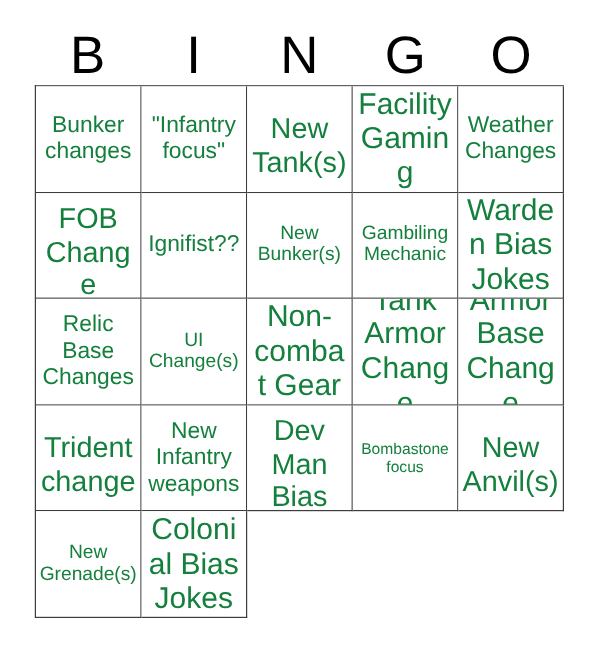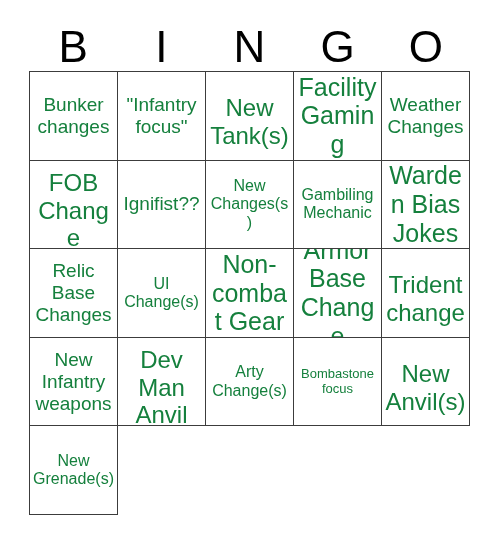--- a/index.html
+++ b/index.html
@@ -112,59 +112,62 @@
         <span class="cell-text">Weather Changes</span>
       </div>
 
     <div class="cell fs-xl">
         <span class="cell-text">FOB Change</span>
       </div>
     <div class="cell fs-md">
         <span class="cell-text">Ignifist??</span>
       </div>
     <div class="cell fs-sm">
-        <span class="cell-text">New Changes(s)</span>
+        <span class="cell-text">New Bunker(s)</span>
       </div>
     <div class="cell fs-sm">
         <span class="cell-text">Gambiling Mechanic</span>
       </div>
     <div class="cell fs-lg">
         <span class="cell-text">Warden Bias Jokes</span>
       </div>
 
     <div class="cell fs-md">
         <span class="cell-text">Relic Base Changes</span>
       </div>
     <div class="cell fs-sm">
         <span class="cell-text">UI Change(s)</span>
       </div>
     <div class="cell fs-lg">
         <span class="cell-text">Non-combat Gear</span>
       </div>
+    <div class="cell fs-lg">
+        <span class="cell-text">Tank Armor Change</span>
+      </div>
 
     <div class="cell fs-lg">
         <span class="cell-text">Armor Base Change</span>
       </div>
     <div class="cell fs-xl">
         <span class="cell-text">Trident change</span>
       </div>
     <div class="cell fs-md">
         <span class="cell-text">New Infantry weapons</span>
       </div>
     <div class="cell fs-xl">
-        <span class="cell-text">Dev Man Anvil</span>
-      </div>
-    <div class="cell fs-sm">
-        <span class="cell-text">Arty Change(s)</span>
+        <span class="cell-text">Dev Man Bias</span>
       </div>
 
     <div class="cell fs-xs">
         <span class="cell-text">Bombastone focus</span>
       </div>
     <div class="cell fs-xl">
         <span class="cell-text">New Anvil(s)</span>
       </div>
     <div class="cell fs-sm">
         <span class="cell-text">New Grenade(s)</span>
       </div>
+    <div class="cell fs-lg">
+        <span class="cell-text">Colonial Bias Jokes</span>
+      </div>
 
   </div>
 </div>
 
 </body></html>

